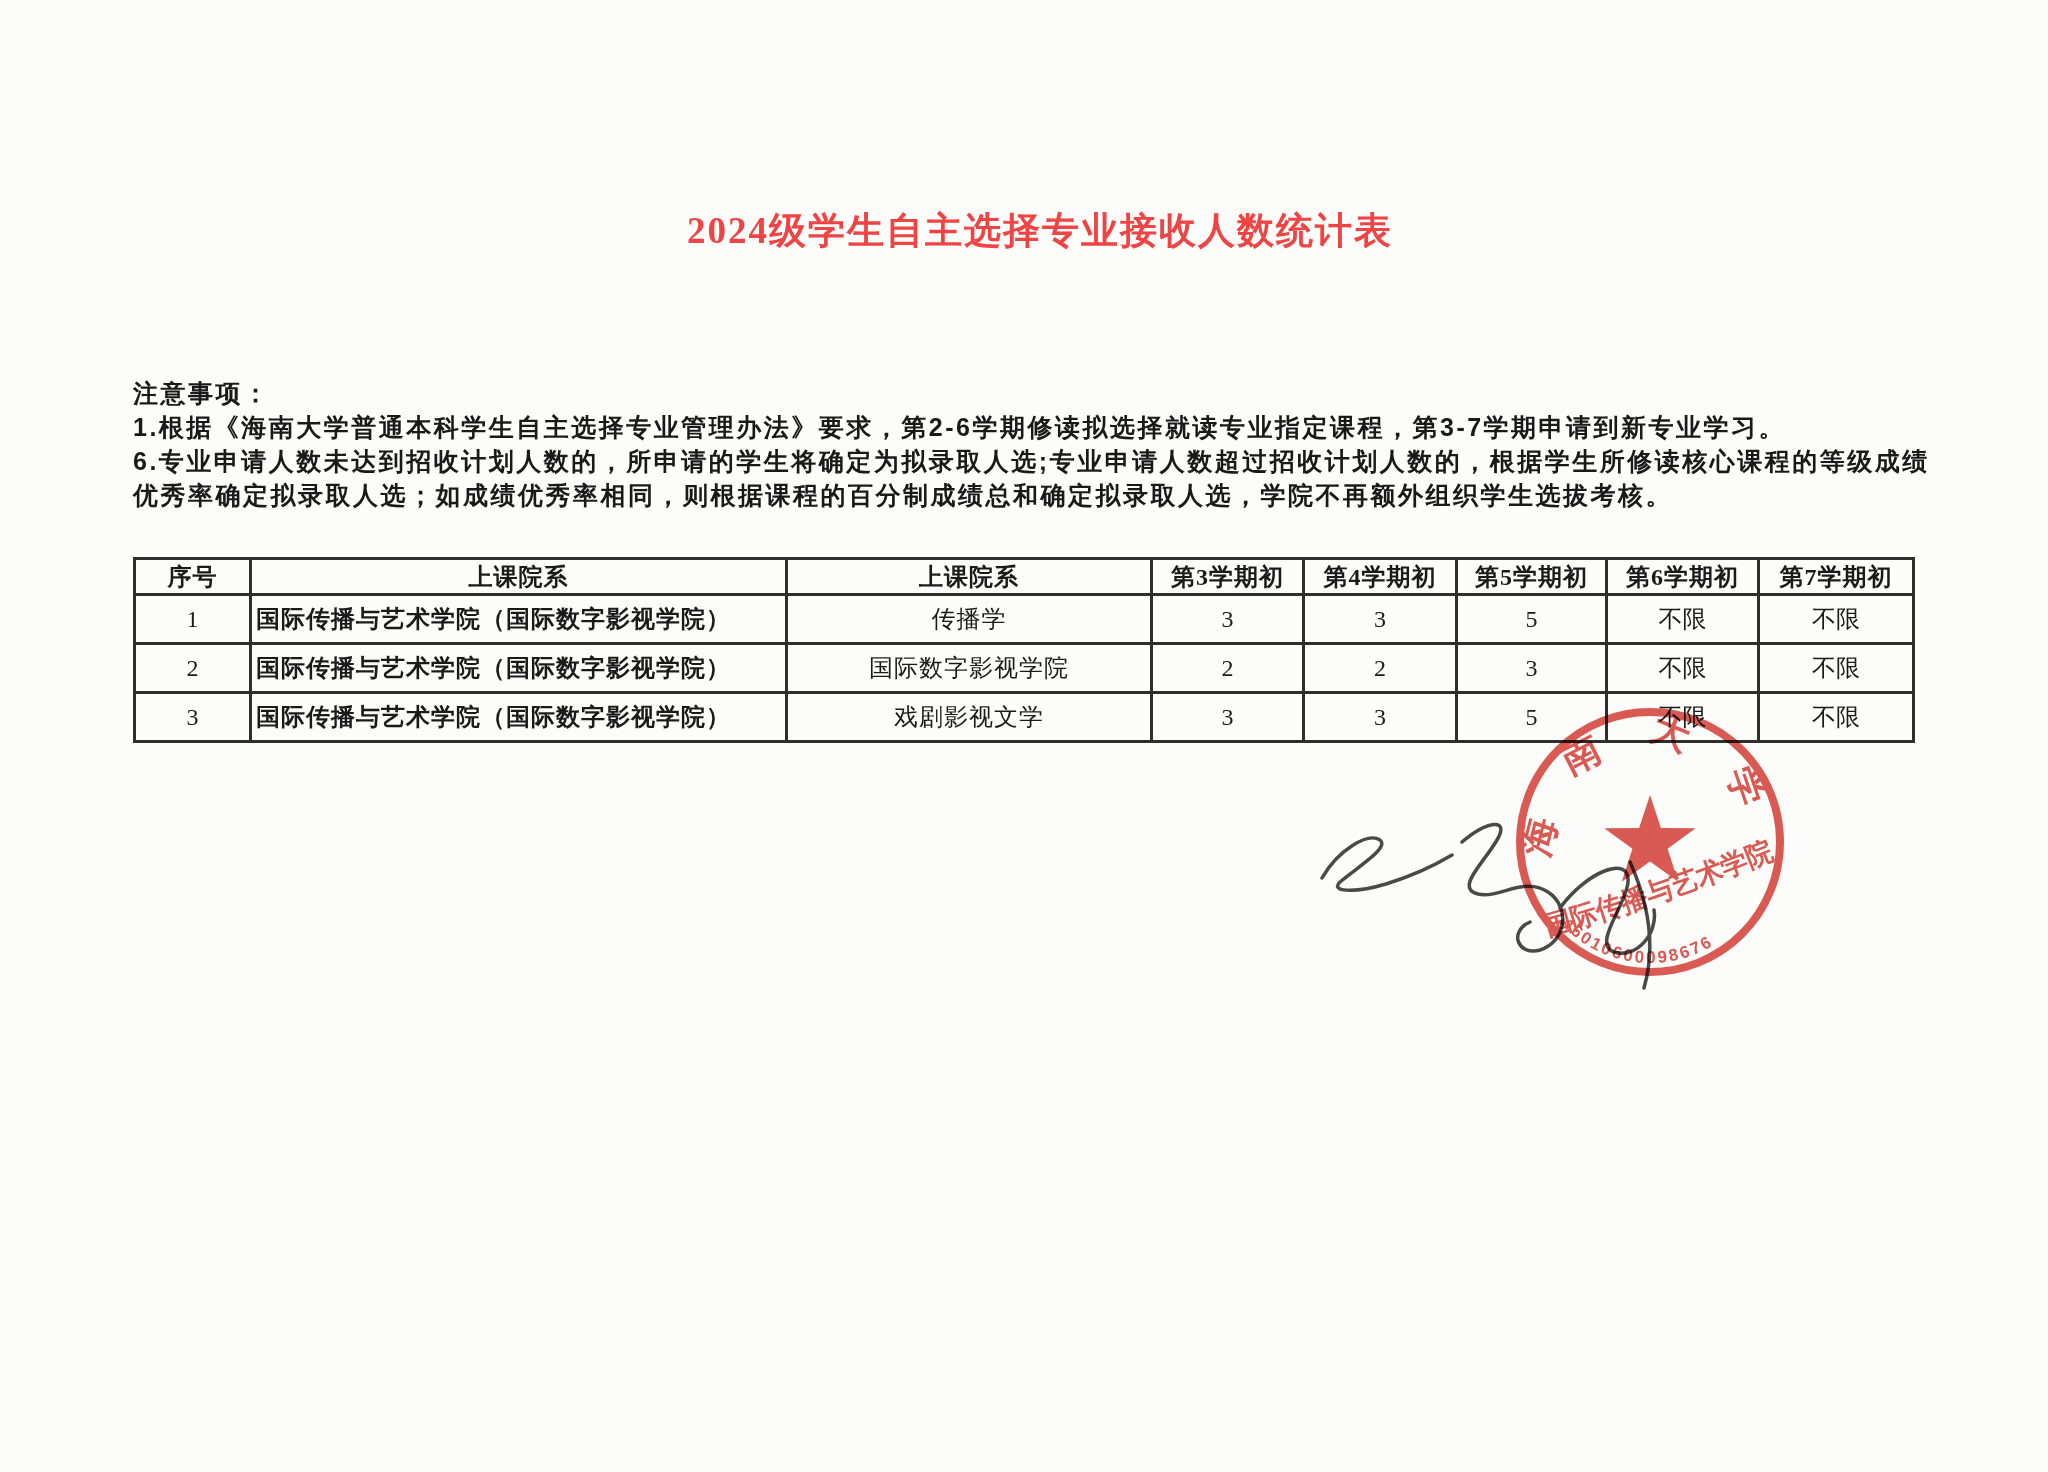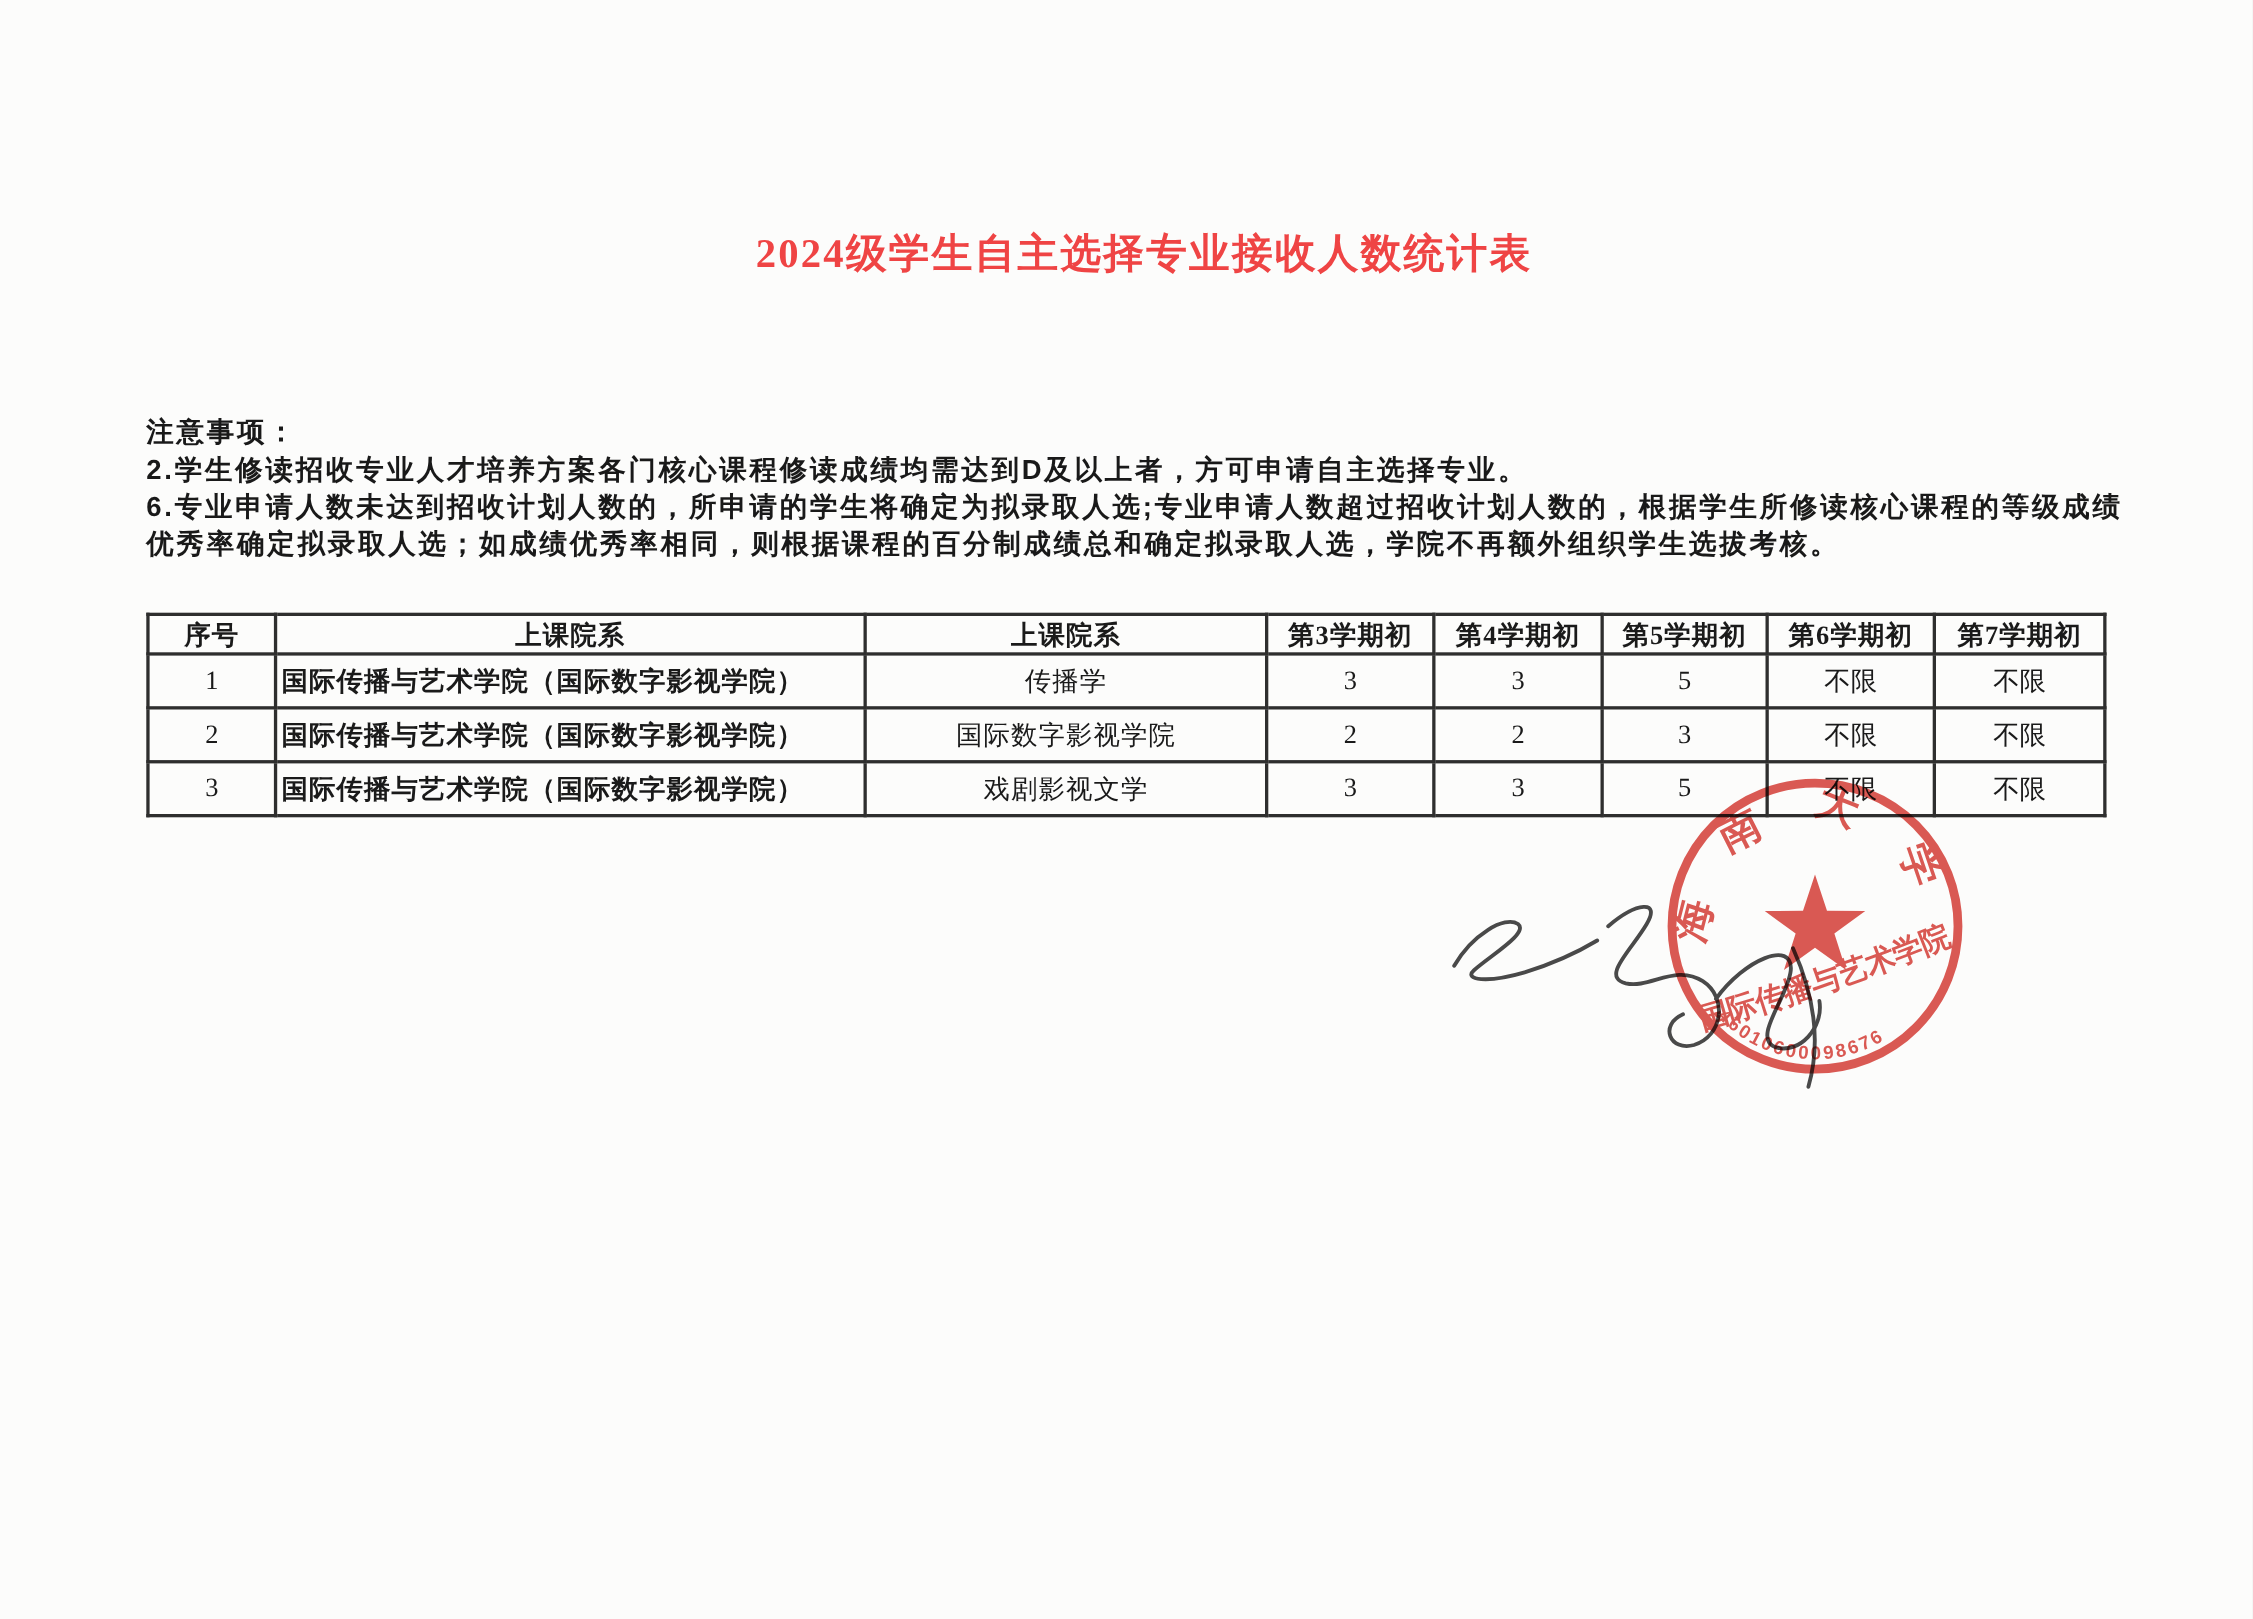--- a/index.html
+++ b/index.html
@@ -82,21 +82,21 @@
 </style>
 </head>
 <body>
 
 <div class="page">
 
   <h1 class="doc-title">2024级学生自主选择专业接收人数统计表</h1>
 
   <div class="notes">
     <div class="note-line">注意事项：</div>
-    <div class="note-line">2.学生修读招收专业人才培养方案各门核心课程修读成绩均需达到D及以上者，方可申请自主选择专业。</div>
+    <div class="note-line">1.根据《海南大学普通本科学生自主选择专业管理办法》要求，第2-6学期修读拟选择就读专业指定课程，第3-7学期申请到新专业学习。</div>
     <div class="note-line">6.专业申请人数未达到招收计划人数的，所申请的学生将确定为拟录取人选;专业申请人数超过招收计划人数的，根据学生所修读核心课程的等级成绩优秀率确定拟录取人选；如成绩优秀率相同，则根据课程的百分制成绩总和确定拟录取人选，学院不再额外组织学生选拔考核。</div>
   </div>
 
   <table class="stats-table">
     <colgroup>
       <col style="width:116px">
         <col style="width:536px">
         <col style="width:365px">
       <col style="width:152px">
         <col style="width:153px">

